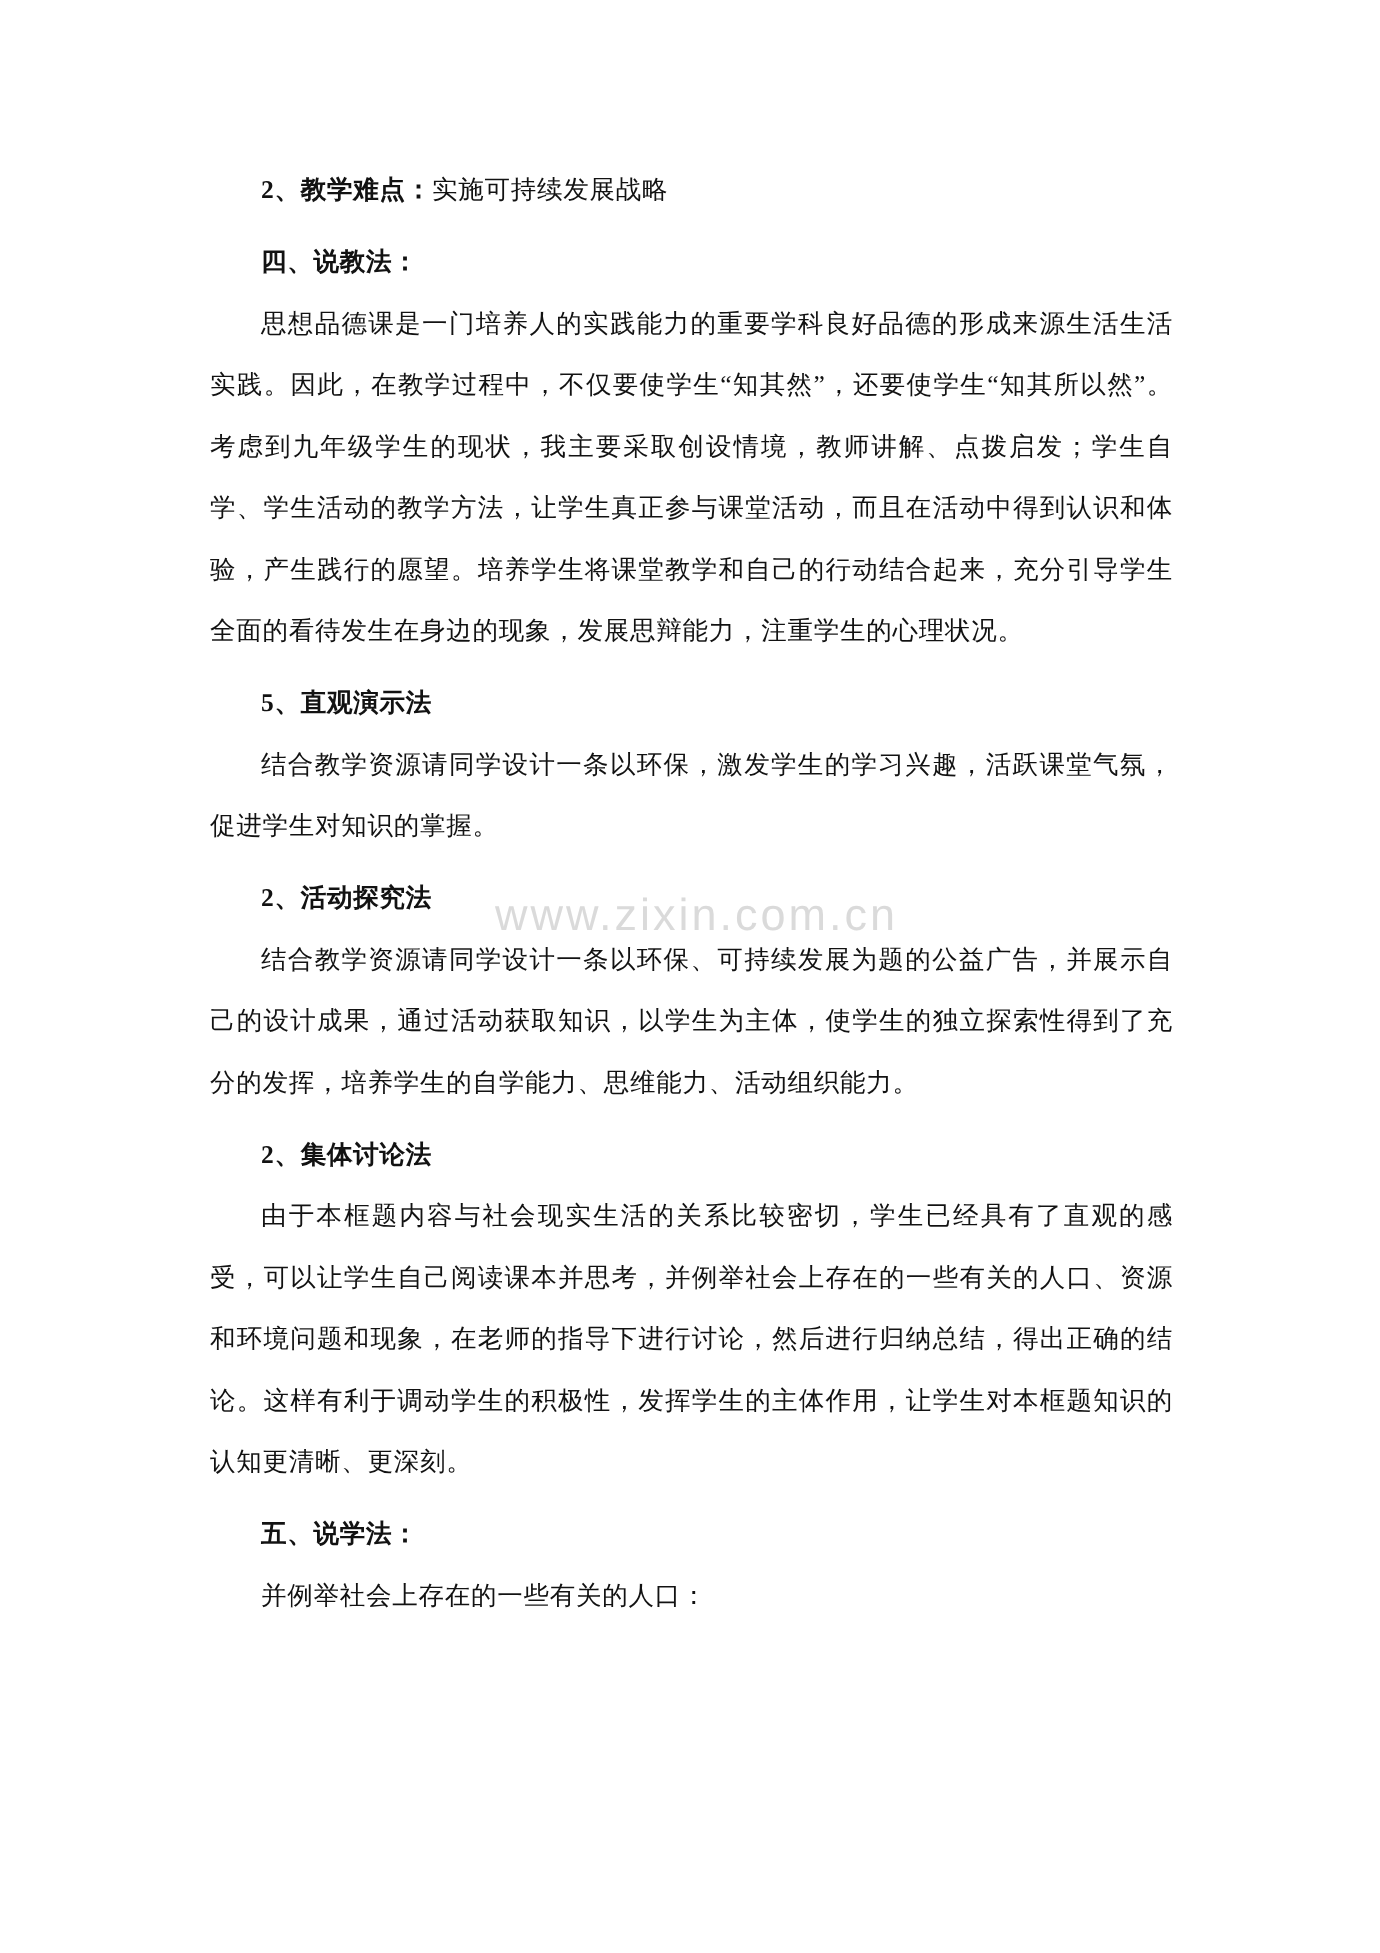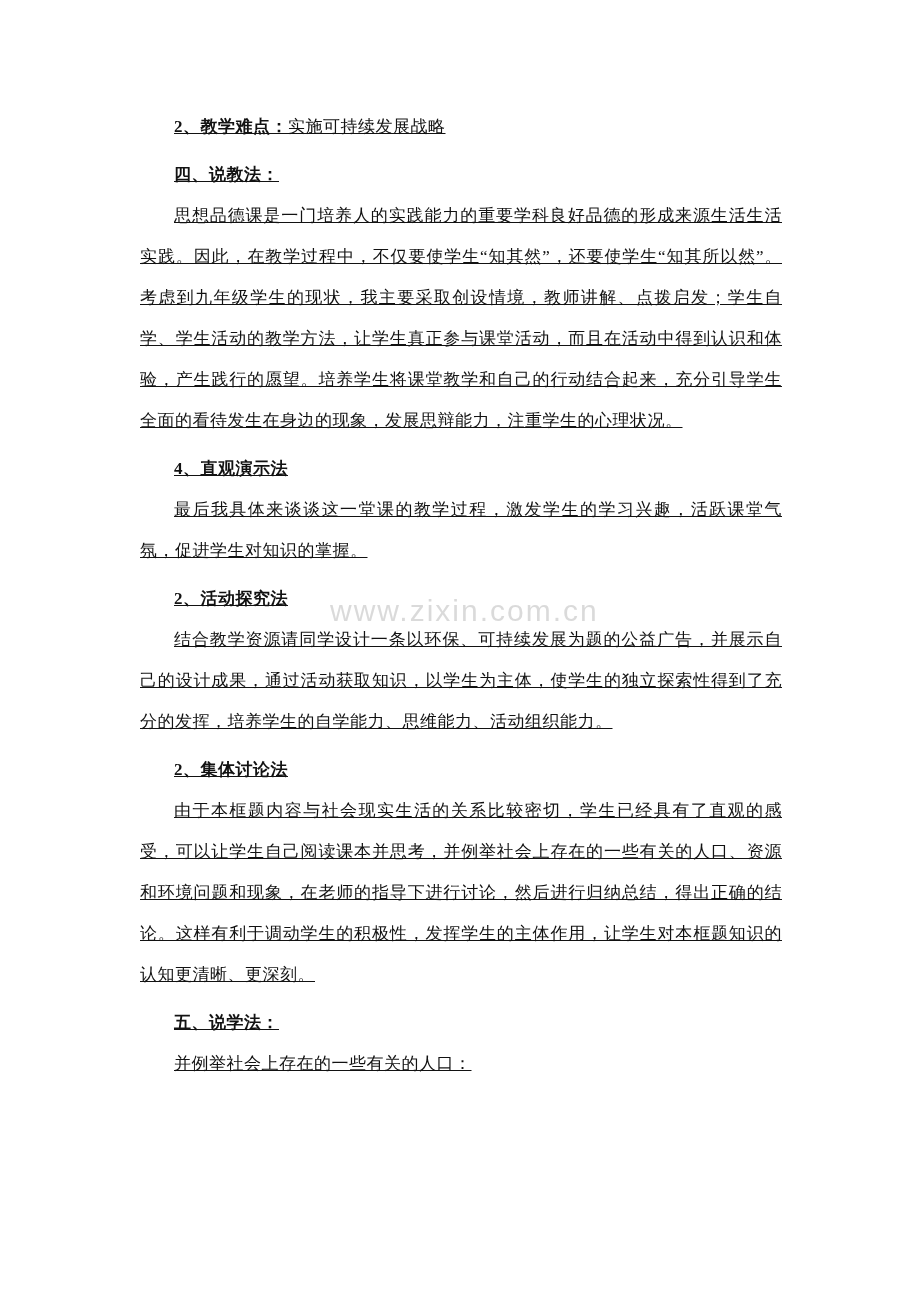--- a/index.html
+++ b/index.html
@@ -18,21 +18,20 @@
     position: relative;
     width: 920px;
     height: 1302px;
     box-sizing: border-box;
     padding: 106px 138px 0 140px;
     background: #ffffff;
   }
   .content {
     position: relative;
     z-index: 1;
-    text-decoration: underline;
   }
   .para {
     margin: 0;
     font-size: 17px;
     line-height: 41px;
     text-indent: 2em;
     text-align: justify;
     letter-spacing: 0.5px;
   }
   .heading {
@@ -66,23 +65,23 @@
   <div class="watermark">www.zixin.com.cn</div>
 
   <div class="content">
 
     <p class="para"><span class="lead-bold">2、教学难点：</span><span>实施可持续发展战略</span></p>
 
     <p class="para heading sp">四、说教法：</p>
 
     <p class="para">思想品德课是一门培养人的实践能力的重要学科良好品德的形成来源生活生活实践。因此，在教学过程中，不仅要使学生“知其然”，还要使学生“知其所以然”。考虑到九年级学生的现状，我主要采取创设情境，教师讲解、点拨启发；学生自学、学生活动的教学方法，让学生真正参与课堂活动，而且在活动中得到认识和体验，产生践行的愿望。培养学生将课堂教学和自己的行动结合起来，充分引导学生全面的看待发生在身边的现象，发展思辩能力，注重学生的心理状况。</p>
 
-    <p class="para heading sp">4、直观演示法</p>
+    <p class="para heading sp">5、直观演示法</p>
 
-    <p class="para">最后我具体来谈谈这一堂课的教学过程，激发学生的学习兴趣，活跃课堂气氛，促进学生对知识的掌握。</p>
+    <p class="para">结合教学资源请同学设计一条以环保，激发学生的学习兴趣，活跃课堂气氛，促进学生对知识的掌握。</p>
 
     <p class="para heading sp">2、活动探究法</p>
 
     <p class="para">结合教学资源请同学设计一条以环保、可持续发展为题的公益广告，并展示自己的设计成果，通过活动获取知识，以学生为主体，使学生的独立探索性得到了充分的发挥，培养学生的自学能力、思维能力、活动组织能力。</p>
 
     <p class="para heading sp">2、集体讨论法</p>
 
     <p class="para">由于本框题内容与社会现实生活的关系比较密切，学生已经具有了直观的感受，可以让学生自己阅读课本并思考，并例举社会上存在的一些有关的人口、资源和环境问题和现象，在老师的指导下进行讨论，然后进行归纳总结，得出正确的结论。这样有利于调动学生的积极性，发挥学生的主体作用，让学生对本框题知识的认知更清晰、更深刻。</p>
 
     <p class="para heading sp">五、说学法：</p>

